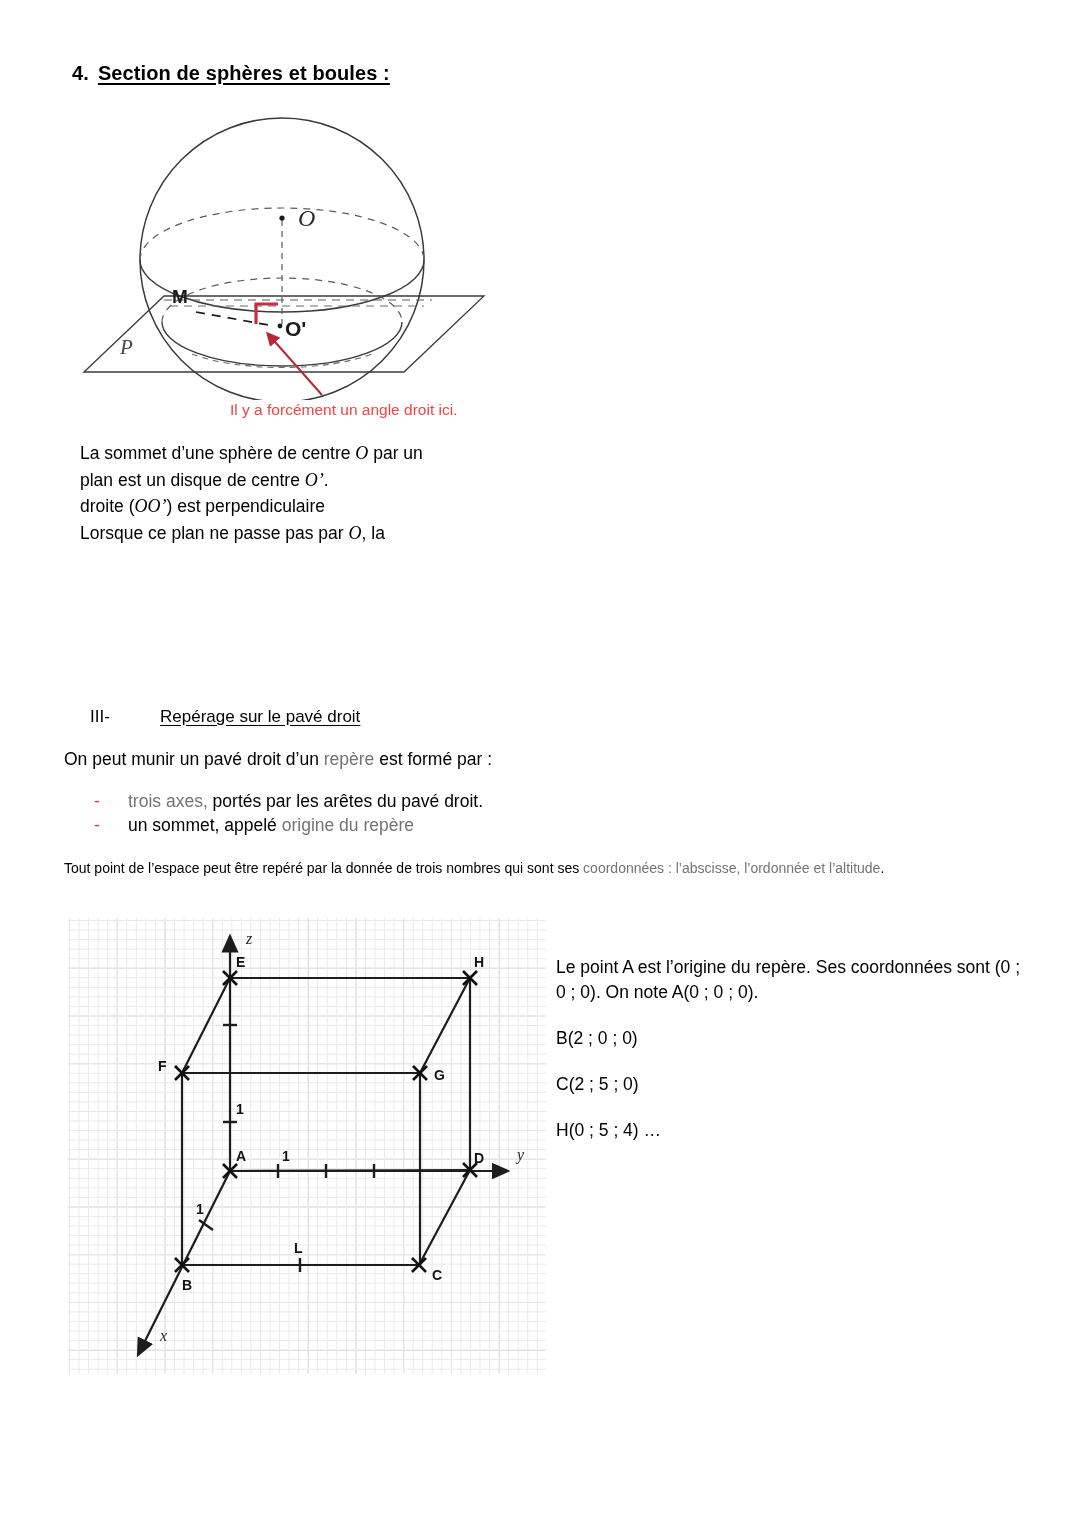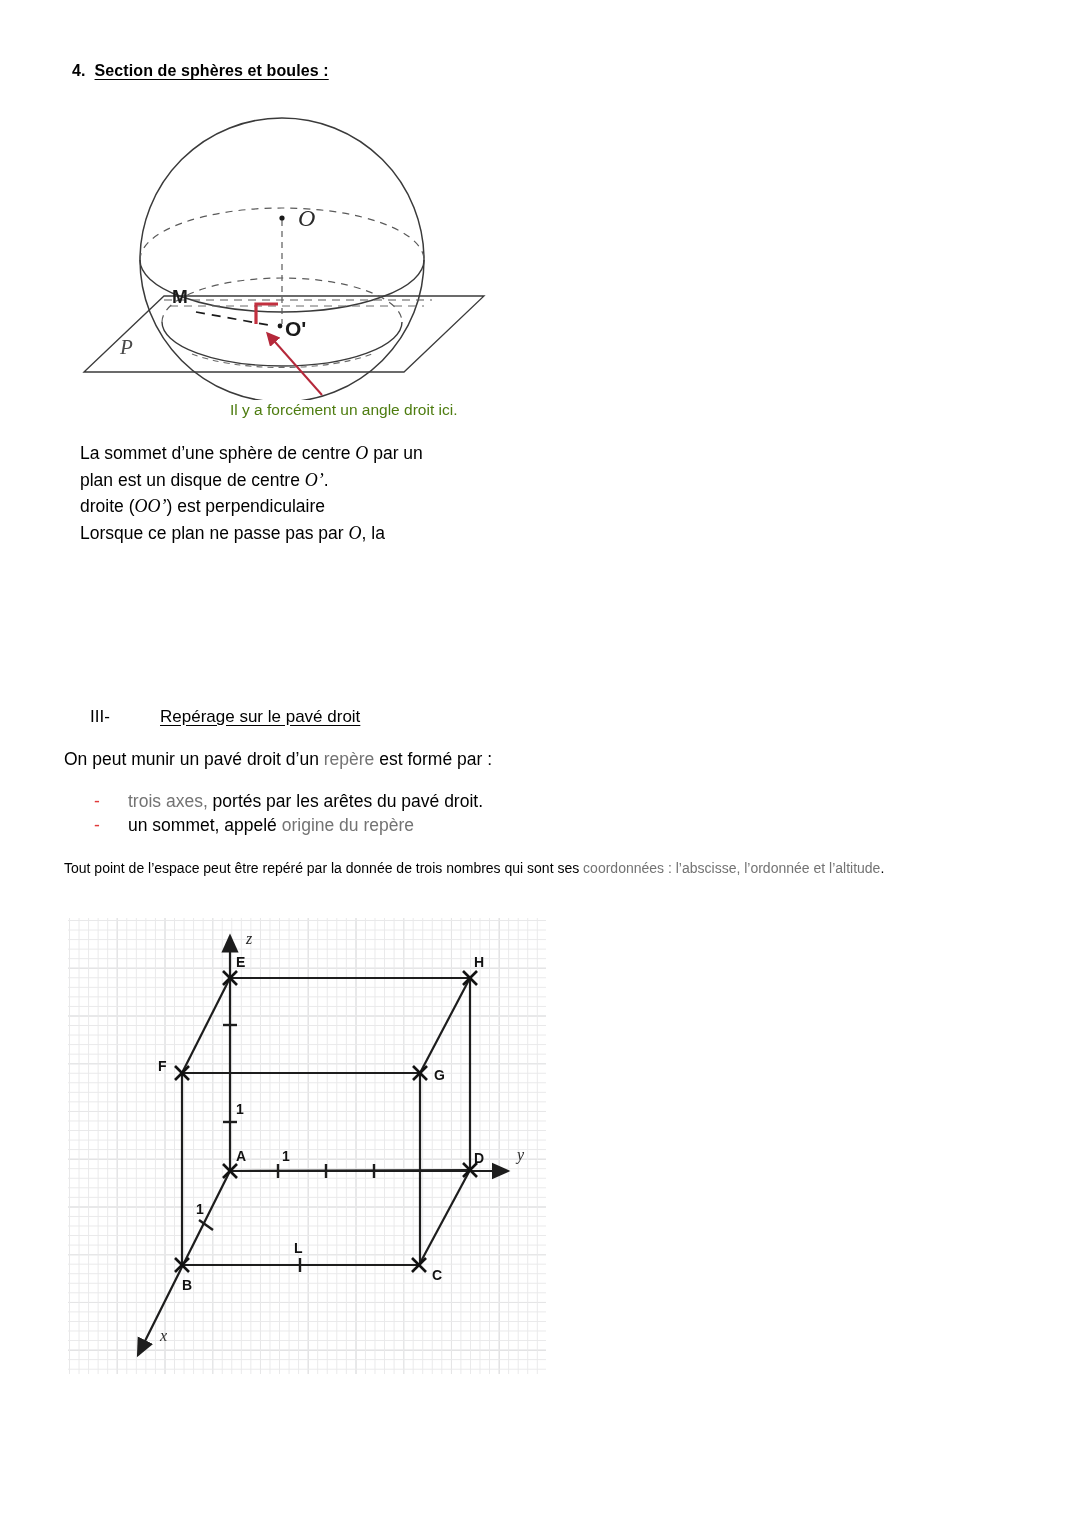--- a/index.html
+++ b/index.html
@@ -22,21 +22,21 @@
     left: 0; top: 0;
     width: 1080px;
     height: 1527px;
   }
 
   
   .heading-4 {
     position: absolute;
     left: 72px;
     top: 62px;
-    font-size: 16px;
+    font-size: 20px;
     font-weight: bold;
     letter-spacing: 0.1px;
     white-space: nowrap;
   }
   .heading-4 .num { text-decoration: none; margin-right: 9px; }
   .heading-4 .title { text-decoration: underline; text-underline-offset: 3px; }
 
   .heading-3 {
     position: absolute;
     left: 90px;
@@ -56,21 +56,21 @@
     width: 420px;
     height: 300px;
   }
   .sphere-figure svg { display: block; }
 
   .red-caption {
     position: absolute;
     left: 230px;
     top: 401px;
     font-size: 15.5px;
-    color: #4d7c0f;
+    color: #ef4444;
     white-space: nowrap;
   }
 
   
   .sphere-note {
     position: absolute;
     left: 80px;
     top: 440px;
     width: 420px;
     font-size: 17.5px;
@@ -296,14 +296,20 @@
       </g>
 
       <g font-family="Liberation Serif, serif" font-style="italic" font-size="16" fill="#2a2a2a">
         <text x="178" y="26">z</text>
         <text x="449" y="242">y</text>
         <text x="92" y="423">x</text>
       </g>
     </svg>
   </div>
 
+  <div class="coord-text">
+    <p>Le point A est l’origine du repère. Ses coordonnées sont (0 ; 0 ; 0). On note A(0 ; 0 ; 0).</p>
+    <p>B(2 ; 0 ; 0)</p>
+    <p>C(2 ; 5 ; 0)</p>
+    <p>H(0 ; 5 ; 4) …</p>
+  </div>
 
 </div>
 
 </body></html>

